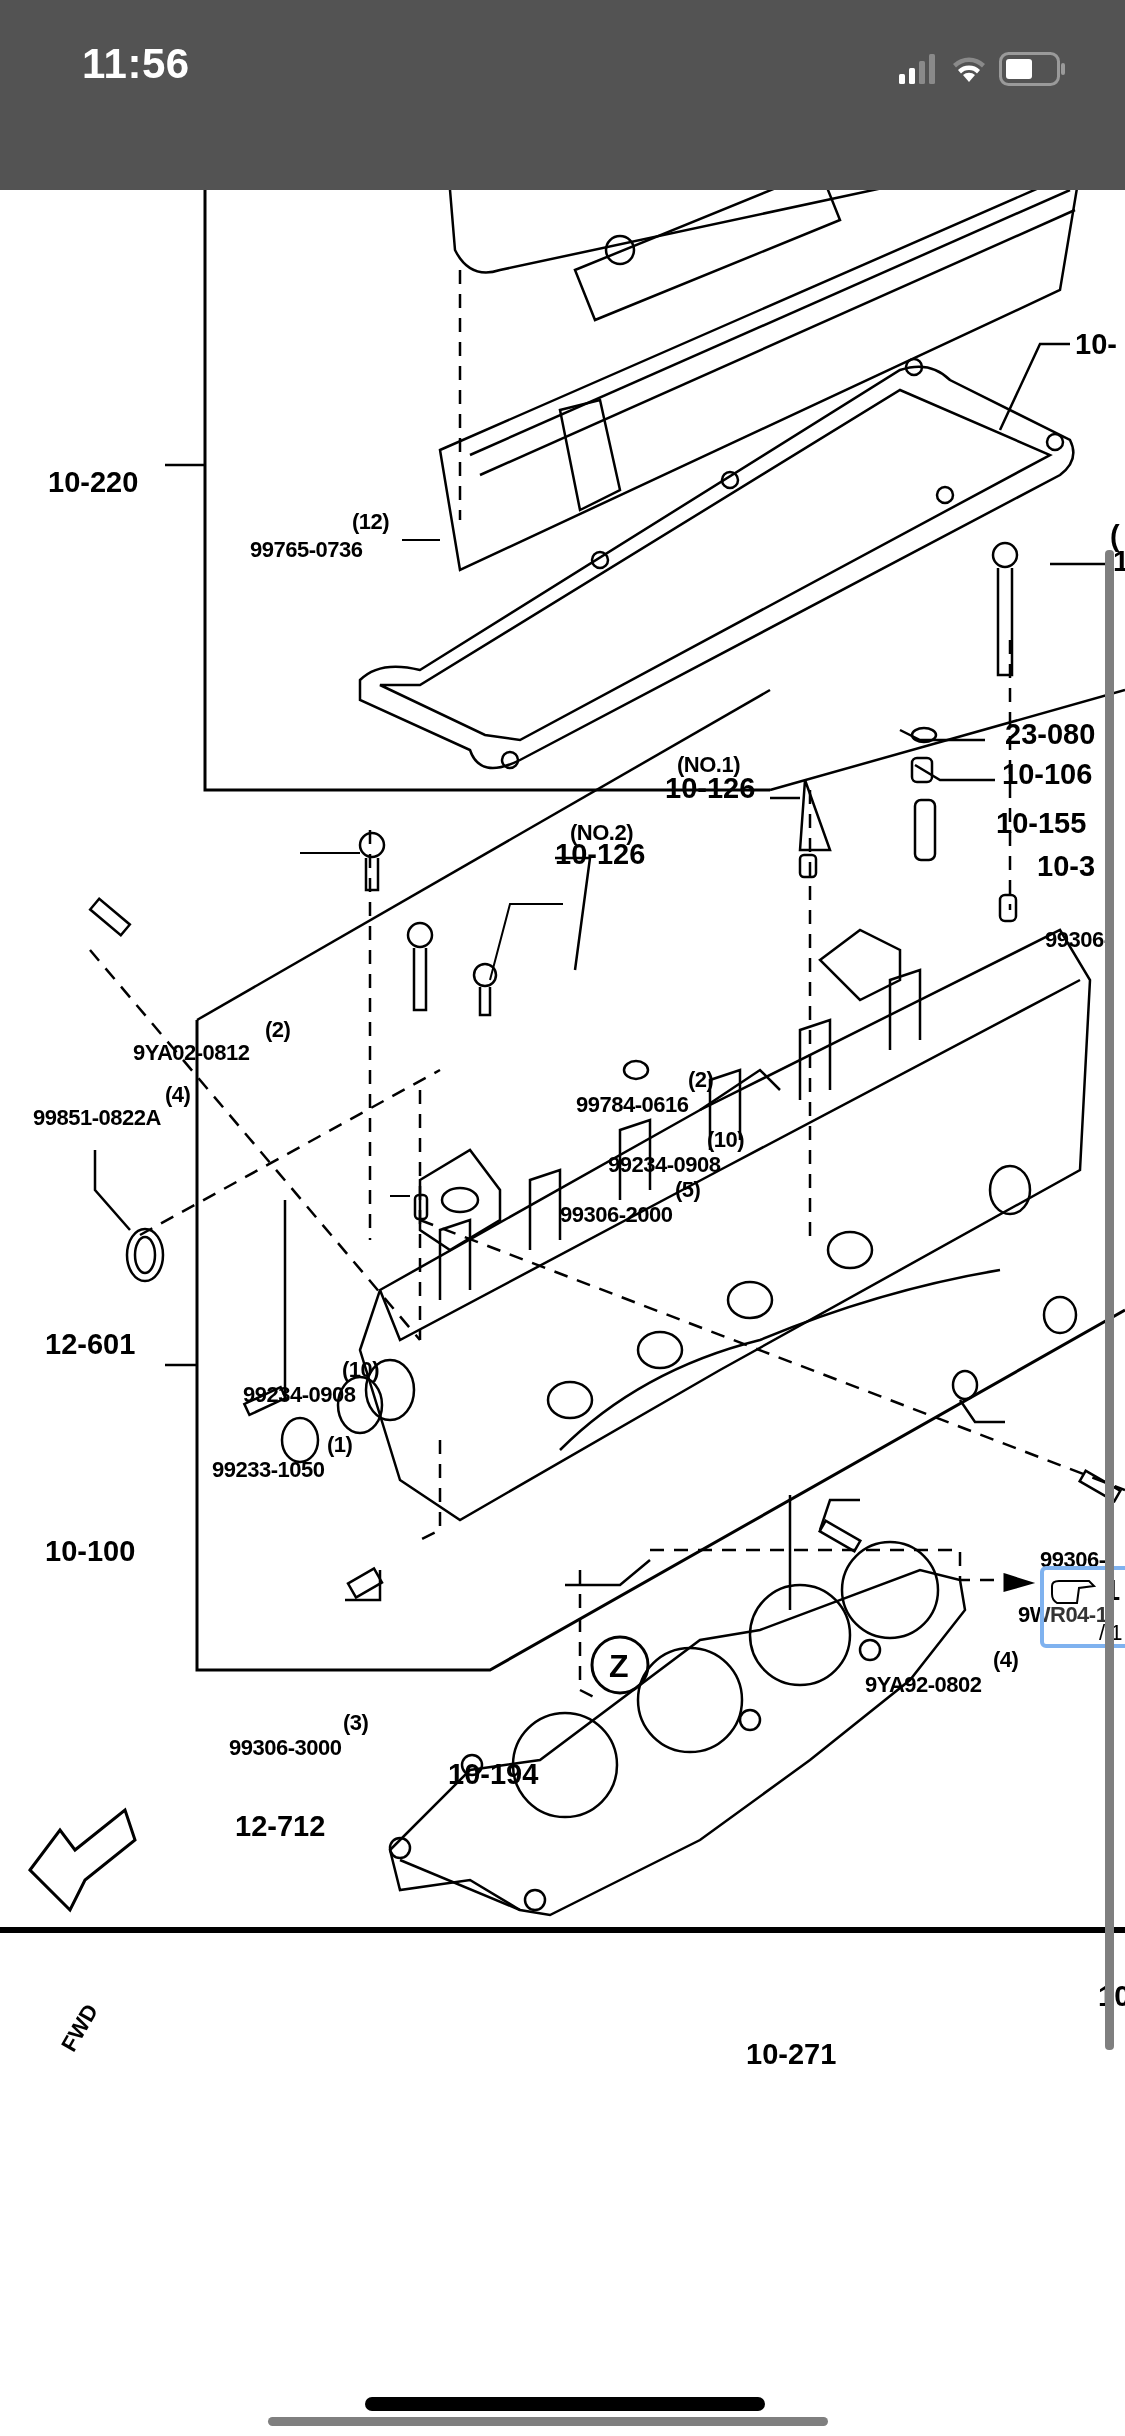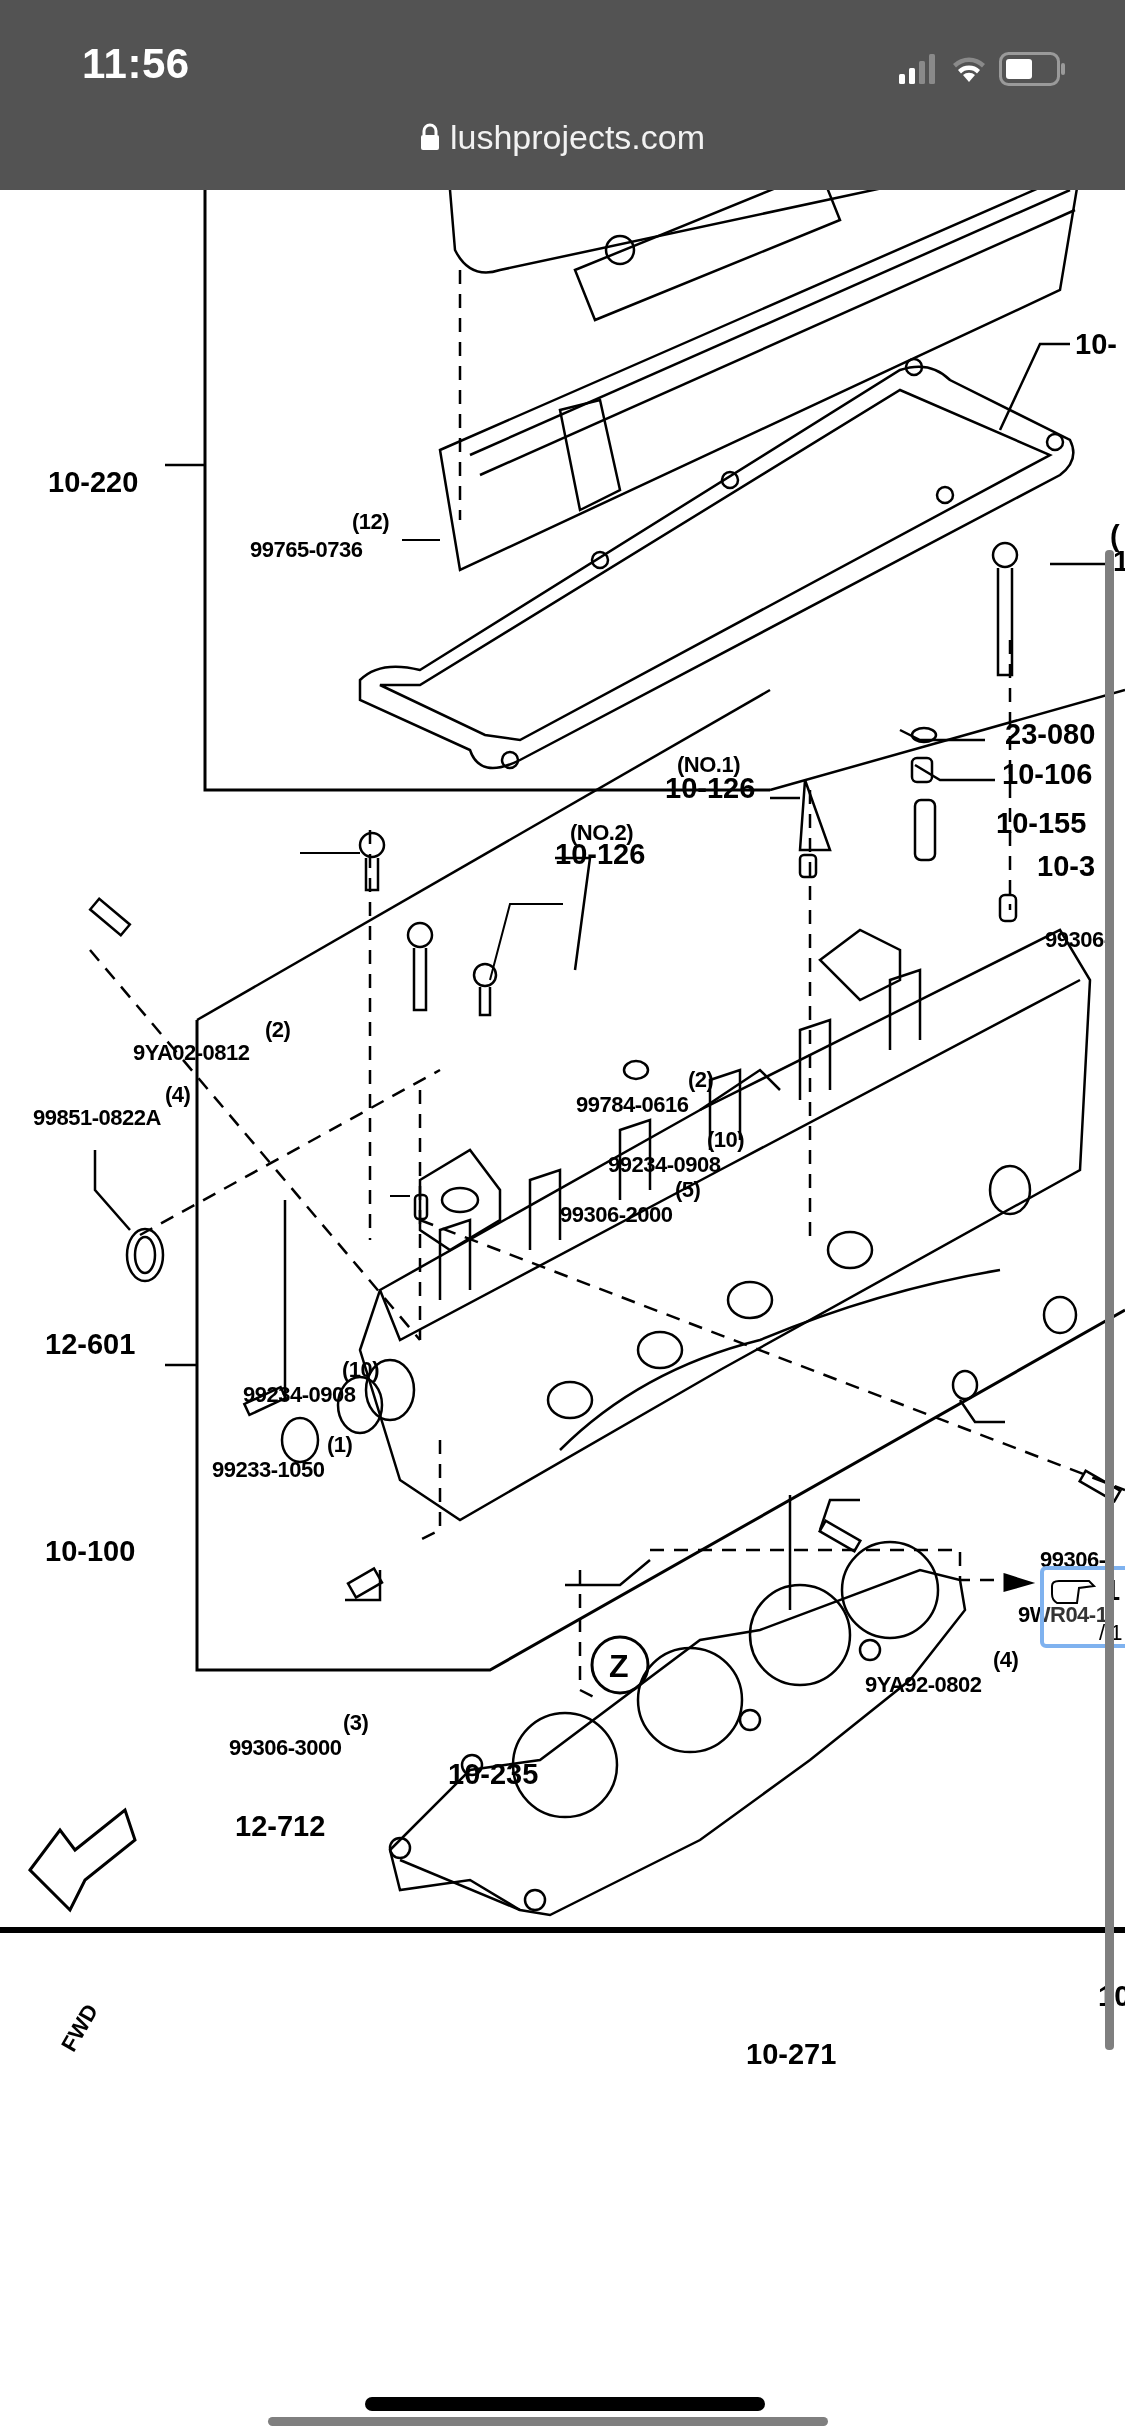--- a/index.html
+++ b/index.html
@@ -34,26 +34,20 @@
     <svg width="36" height="30" viewBox="0 0 36 30">
       <path d="M18 28 L12 21 A9 9 0 0 1 24 21 Z" fill="#fff"></path>
       <path d="M7 16 A16 16 0 0 1 29 16 L26 19.5 A11 11 0 0 0 10 19.5 Z" fill="#fff"></path>
       <path d="M2 10 A23 23 0 0 1 34 10 L31 13.5 A18 18 0 0 0 5 13.5 Z" fill="#8a8a8a"></path>
     </svg>
     <svg width="68" height="34" viewBox="0 0 68 34">
       <rect x="1.5" y="1.5" width="58" height="31" rx="8" fill="none" stroke="#9a9a9a" stroke-width="3"></rect>
       <rect x="7" y="7" width="26" height="20" rx="3" fill="#fff"></rect>
       <rect x="62" y="11" width="4" height="12" rx="2" fill="#9a9a9a"></rect>
     </svg>
-  </div>
-  <div class="url">
-    <svg class="lock" width="20" height="28" viewBox="0 0 20 28">
-      <path d="M4 12 V8 A6 6 0 0 1 16 8 V12" fill="none" stroke="#fff" stroke-width="3"></path>
-      <rect x="1" y="12" width="18" height="15" rx="2" fill="#fff"></rect>
-    </svg><span>lushprojects.com</span>
   </div>
 </div>
 
 <div class="page">
   <svg class="diagram" width="1125" height="2246" viewBox="0 0 1125 2246" fill="none" stroke="#000" stroke-width="3">
 
     <path d="M205 0 V600 H770"></path>
     <path d="M770 600 L1125 500" stroke-width="2.5"></path>
     <path d="M197 830 V1480 H490 L1125 1120"></path>
     <path d="M197 830 L770 500" stroke-width="2.5"></path>
@@ -225,21 +219,21 @@
   <div class="lbl small" style="left:243px;top:1180px;">99234-0908</div>
   <div class="lbl small" style="left:327px;top:1230px;">(1)</div>
   <div class="lbl small" style="left:212px;top:1255px;">99233-1050</div>
   <div class="lbl big" style="left:45px;top:1345px;">10-100</div>
   <div class="lbl small" style="left:1040px;top:1345px;">99306-</div>
   <div class="lbl small" style="left:1018px;top:1400px;">9WR04-1</div>
   <div class="lbl small" style="left:993px;top:1445px;">(4)</div>
   <div class="lbl small" style="left:865px;top:1470px;">9YA92-0802</div>
   <div class="lbl small" style="left:343px;top:1508px;">(3)</div>
   <div class="lbl small" style="left:229px;top:1533px;">99306-3000</div>
-  <div class="lbl big" style="left:448px;top:1568px;">10-235</div>
+  <div class="lbl big" style="left:448px;top:1568px;">10-194</div>
   <div class="lbl big" style="left:235px;top:1620px;">12-712</div>
   <div class="lbl big" style="left:609px;top:1458px;font-size:32px;">Z</div>
   <div class="lbl big" style="left:738px;top:1848px;position:absolute;margin-left:8px;">10-271</div>
   <div class="lbl big" style="left:1098px;top:1790px;">10</div>
   <div class="lbl" style="left:55px;top:1825px;font-size:22px;transform:rotate(-60deg);">FWD</div>
 
   <div class="highlight">
     <span class="lbl big" style="left:60px;top:4px;">1</span>
     <span class="lbl small" style="left:55px;top:38px;font-weight:normal;">/ 1</span>
     <svg style="position:absolute;left:5px;top:8px;" width="50" height="30" viewBox="0 0 50 30">

